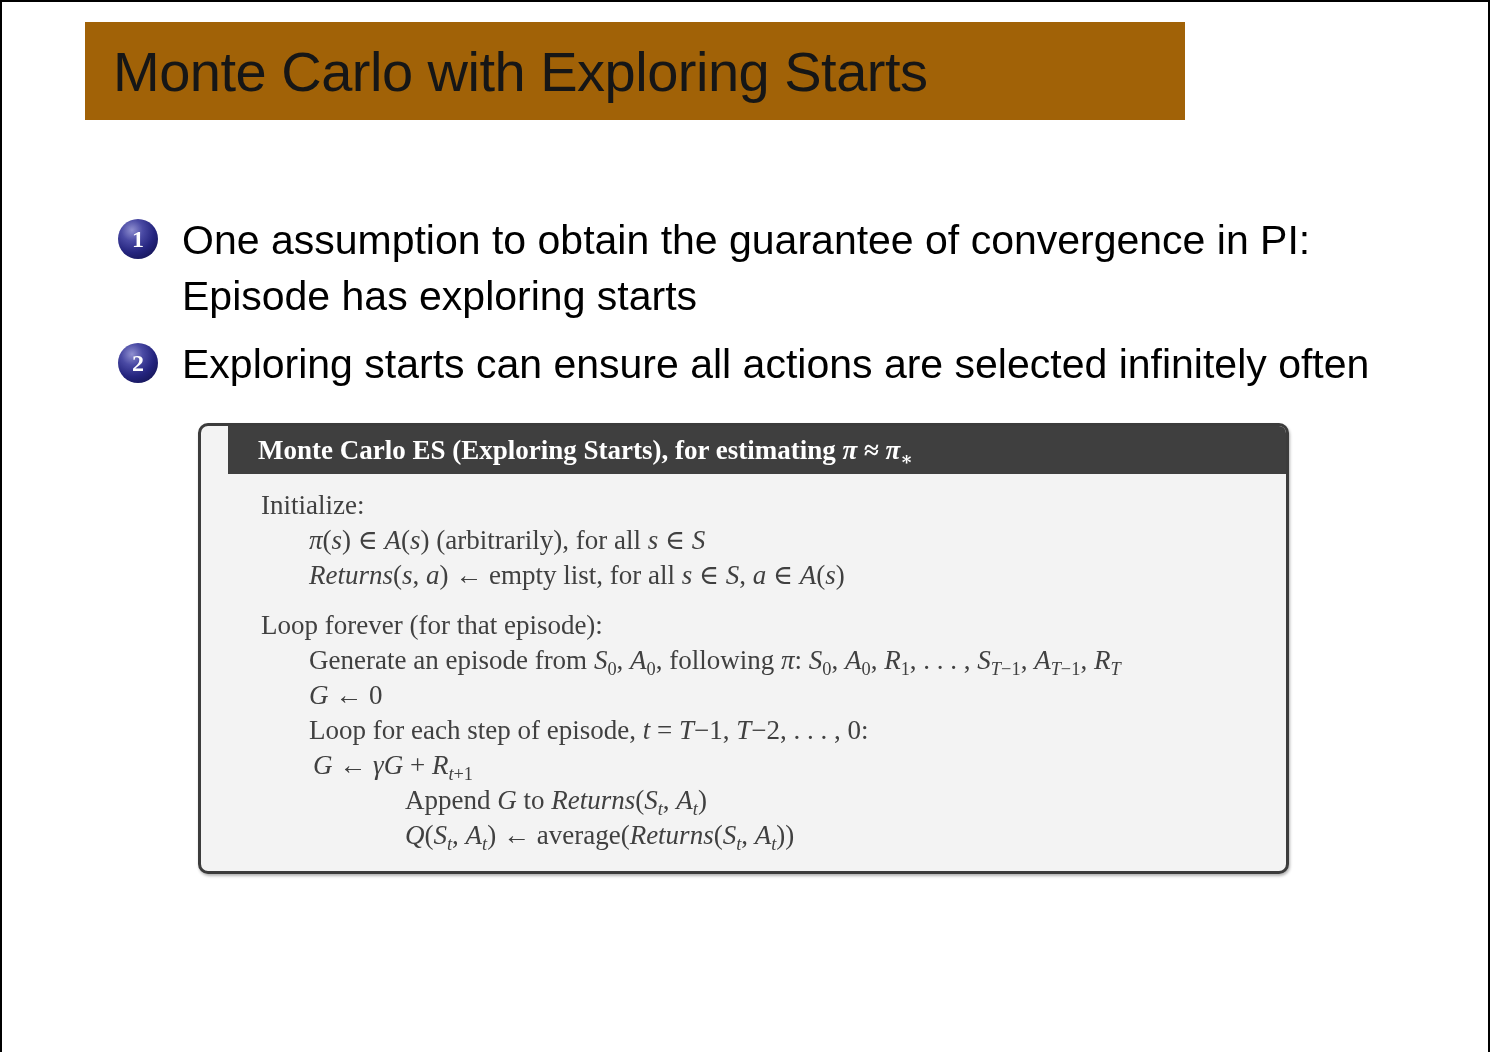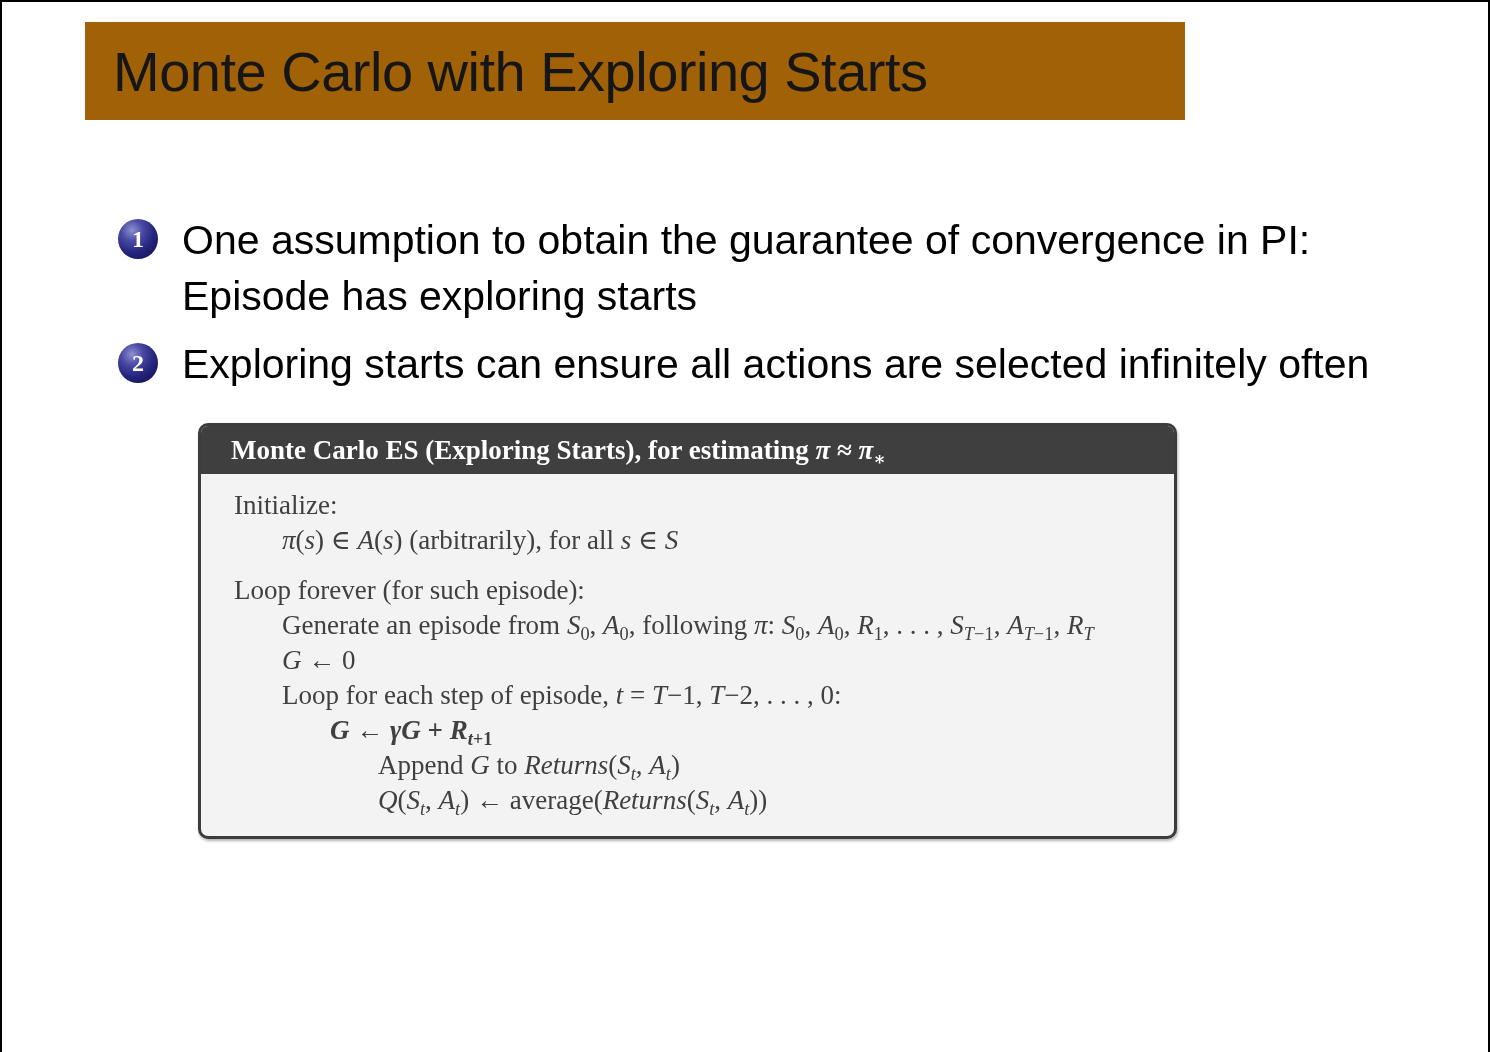--- a/index.html
+++ b/index.html
@@ -49,46 +49,47 @@
     font-size:24px; font-weight:bold;
     font-family:"Liberation Serif", serif;
   }
   .btext {
     font-size:41px; line-height:56px; color:#000;
     white-space:nowrap;
   }
   
   .algo {
     position:absolute; left:196px; top:421px;
-    width:979px;
+    width:1091px;
     box-sizing:border-box;
     border:3px solid #3c3c3c;
     border-radius:10px;
     background:#f3f3f3;
     box-shadow:1px 2px 3px rgba(0,0,0,0.3);
     overflow:hidden;
+    padding-left:27px;
   }
   .algo-header {
     background:#3f3f3f;
     color:#ffffff;
     font-family:"Liberation Serif","DejaVu Serif",serif;
     font-weight:bold;
     font-size:27px; line-height:30px;
     padding:9px 16px 9px 30px;
     white-space:nowrap;
   }
   .algo-body {
     padding:14px 14px 18px 33px;
     font-family:"Liberation Serif","DejaVu Serif","DejaVu Sans",serif;
     font-size:27px; line-height:35px;
     color:#404040;
   }
   .aline { white-space:nowrap; }
   .ind1 { margin-left:48px; }
-  .ind2 { margin-left:96px;font-weight:bold; }
+  .ind2 { margin-left:52px; }
   .ind3 { margin-left:144px; }
   .para-gap { margin-top:15px; }
   .algo-body sub, .algo-header sub {
     font-size:68%; line-height:0;
   }
 </style>
 </head>
 <body>
 
 <div class="frame">
@@ -114,21 +115,22 @@
     <div class="btext">
       <div>Exploring starts can ensure all actions are selected infinitely often</div>
     </div>
   </div>
 
   <div class="algo">
     <div class="algo-header">Monte Carlo ES (Exploring Starts), for estimating <i>π</i> ≈ <i>π</i><sub>∗</sub></div>
     <div class="algo-body">
       <div class="aline ind0">Initialize:</div>
       <div class="aline ind1"><i>π</i>(<i>s</i>) ∈ <i>A</i>(<i>s</i>) (arbitrarily), for all <i>s</i> ∈ <i>S</i></div>
-      <div class="aline ind0 para-gap">Loop forever (for such episode):</div>
+      <div class="aline ind1"><i>Returns</i>(<i>s</i>, <i>a</i>) ← empty list, for all <i>s</i> ∈ <i>S</i>, <i>a</i> ∈ <i>A</i>(<i>s</i>)</div>
+      <div class="aline ind0 para-gap">Loop forever (for that episode):</div>
       <div class="aline ind1">Generate an episode from <i>S</i><sub>0</sub>, <i>A</i><sub>0</sub>, following <i>π</i>: <i>S</i><sub>0</sub>, <i>A</i><sub>0</sub>, <i>R</i><sub>1</sub>, . . . , <i>S</i><sub><i>T</i>−1</sub>, <i>A</i><sub><i>T</i>−1</sub>, <i>R</i><sub><i>T</i></sub></div>
       <div class="aline ind1"><i>G</i> ← 0</div>
       <div class="aline ind1">Loop for each step of episode, <i>t</i> = <i>T</i>−1, <i>T</i>−2, . . . , 0:</div>
       <div class="aline ind2"><i>G</i> ← <i>γG</i> + <i>R</i><sub><i>t</i>+1</sub></div>
       <div class="aline ind3">Append <i>G</i> to <i>Returns</i>(<i>S</i><sub><i>t</i></sub>, <i>A</i><sub><i>t</i></sub>)</div>
       <div class="aline ind3"><i>Q</i>(<i>S</i><sub><i>t</i></sub>, <i>A</i><sub><i>t</i></sub>) ← average(<i>Returns</i>(<i>S</i><sub><i>t</i></sub>, <i>A</i><sub><i>t</i></sub>))</div>
     </div>
   </div>
 
 </div>

